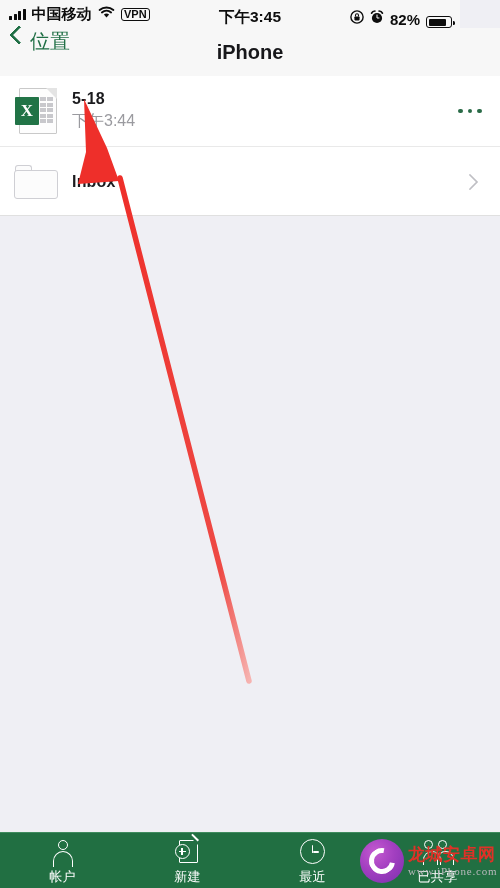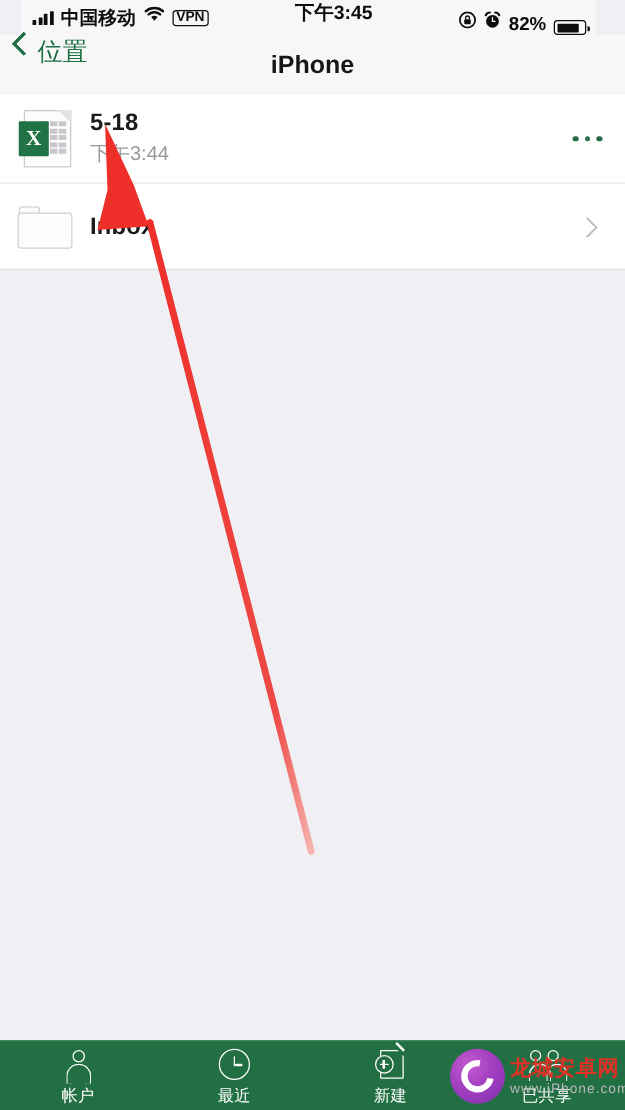--- a/index.html
+++ b/index.html
@@ -7,24 +7,24 @@
     width:500px;height:888px;overflow:hidden;position:relative;
     background:#efeff4;
     font-family:"Liberation Sans","DejaVu Sans",sans-serif;
     -webkit-font-smoothing:antialiased;
   }
 
   
   .statusbar{
     position:absolute;left:0;top:0;width:460px;height:28px;
     background:#f7f7f7;
-    display:flex;align-items:center;margin-left:17px;
+    display:flex;align-items:center;
   }
   .sb-left{position:absolute;left:9px;top:0;height:28px;display:flex;align-items:center;gap:6px;}
-  .sb-center{position:absolute;left:0;top:0;width:500px;height:28px;display:flex;align-items:flex-start;justify-content:center;}
+  .sb-center{position:absolute;left:0;top:0;width:500px;height:28px;display:flex;align-items:flex-end;justify-content:center;}
   .sb-right{position:absolute;right:8px;top:0;height:28px;display:flex;align-items:flex-end;gap:6px;}
   .sb-text{font-size:15px;font-weight:bold;color:#0d0d0d;letter-spacing:0px;}
   .sb-time{font-size:15.5px;font-weight:bold;color:#0d0d0d;}
   .signal{display:flex;align-items:flex-end;gap:1.5px;height:11px;}
   .signal i{display:block;width:3px;background:#0d0d0d;border-radius:0.5px;}
   .signal i:nth-child(1){height:4px;}
   .signal i:nth-child(2){height:6px;}
   .signal i:nth-child(3){height:8.5px;}
   .signal i:nth-child(4){height:11px;}
   .vpn-badge{
@@ -70,21 +70,21 @@
   .row{
     position:relative;height:70px;display:flex;align-items:center;
     background:#ffffff;cursor:pointer;box-sizing:border-box;
   }
   .row + .row{border-top:1px solid #e9e9e9;}
   .list::after{
     content:"";position:absolute;left:0;bottom:0;width:500px;height:1px;background:#e0e0e0;
   }
   .row-icon{width:72px;display:flex;align-items:center;justify-content:center;flex:0 0 72px;}
   .row-text{flex:1;display:flex;flex-direction:column;justify-content:center;gap:3px;}
-  .row-title{font-size:19px;font-weight:bold;color:#1b1b1e;letter-spacing:0.2px;}
+  .row-title{font-size:16px;font-weight:bold;color:#1b1b1e;letter-spacing:0.2px;}
   .row-sub{font-size:16px;color:#9a9a9f;}
   .row-accessory{width:60px;display:flex;align-items:center;justify-content:center;flex:0 0 60px;}
   .dots{display:flex;gap:5px;}
   .dots i{width:4.5px;height:4.5px;border-radius:50%;background:#2a6b47;display:block;}
   .chev-right{
     width:10px;height:10px;border-top:2.6px solid #bfbfc4;border-right:2.6px solid #bfbfc4;
     transform:rotate(45deg);border-radius:1px;
   }
 
   
@@ -176,21 +176,21 @@
   .ic-people .hd{position:absolute;width:9.5px;height:9.5px;border-radius:50%;border:1.7px solid #fff;box-sizing:border-box;}
   .ic-people .h1{left:1px;top:0px;}
   .ic-people .h2{left:15px;top:0px;}
   .ic-people .bd{position:absolute;border:1.7px solid #fff;border-bottom:none;box-sizing:border-box;}
   .ic-people .b1{left:0px;top:11px;width:18px;height:14px;border-radius:10px 10px 0 0;}
   .ic-people .b2{left:14px;top:11px;width:17px;height:14px;border-radius:10px 10px 0 0;}
 
   
   .watermark{
     position:absolute;right:0px;bottom:2px;width:140px;height:50px;
-    display:flex;align-items:center;gap:4px;
+    display:flex;align-items:center;gap:4px;font-family:Liberation Serif, serif;
   }
   .wm-logo{
     position:relative;width:44px;height:44px;border-radius:50%;
     background:radial-gradient(circle at 35% 30%, #c45ad0 0%, #a23fc0 45%, #7b2fae 100%);
     display:flex;align-items:center;justify-content:center;flex:0 0 44px;
   }
   .wm-logo .c{
     width:26px;height:26px;border:5.5px solid #ffffff;border-radius:50%;
     border-right-color:transparent;transform:rotate(-35deg);box-sizing:border-box;
   }
@@ -341,35 +341,35 @@
       <span class="ic-person">
           <span class="hd"></span>
           <span class="bd"></span>
         </span>
     </span>
     <span class="tab-label">帐户</span>
   </div>
 
   <div class="tab">
     <span class="tab-ico">
-      <span class="ic-clock"></span>
-    </span>
-    <span class="tab-label">最近</span>
-  </div>
-
-  <div class="tab">
-    <span class="tab-ico">
       <span class="ic-doc">
         <span class="pg"></span>
           <span class="cn"></span>
           <span class="cl"></span>
           <span class="plus"></span>
       </span>
     </span>
     <span class="tab-label">新建</span>
+  </div>
+
+  <div class="tab">
+    <span class="tab-ico">
+      <span class="ic-clock"></span>
+    </span>
+    <span class="tab-label">最近</span>
   </div>
 
   <div class="tab">
     <span class="tab-ico">
       <span class="ic-people">
         <span class="hd h1"></span>
           <span class="hd h2"></span>
         <span class="bd b1"></span>
           <span class="bd b2"></span>
       </span>

